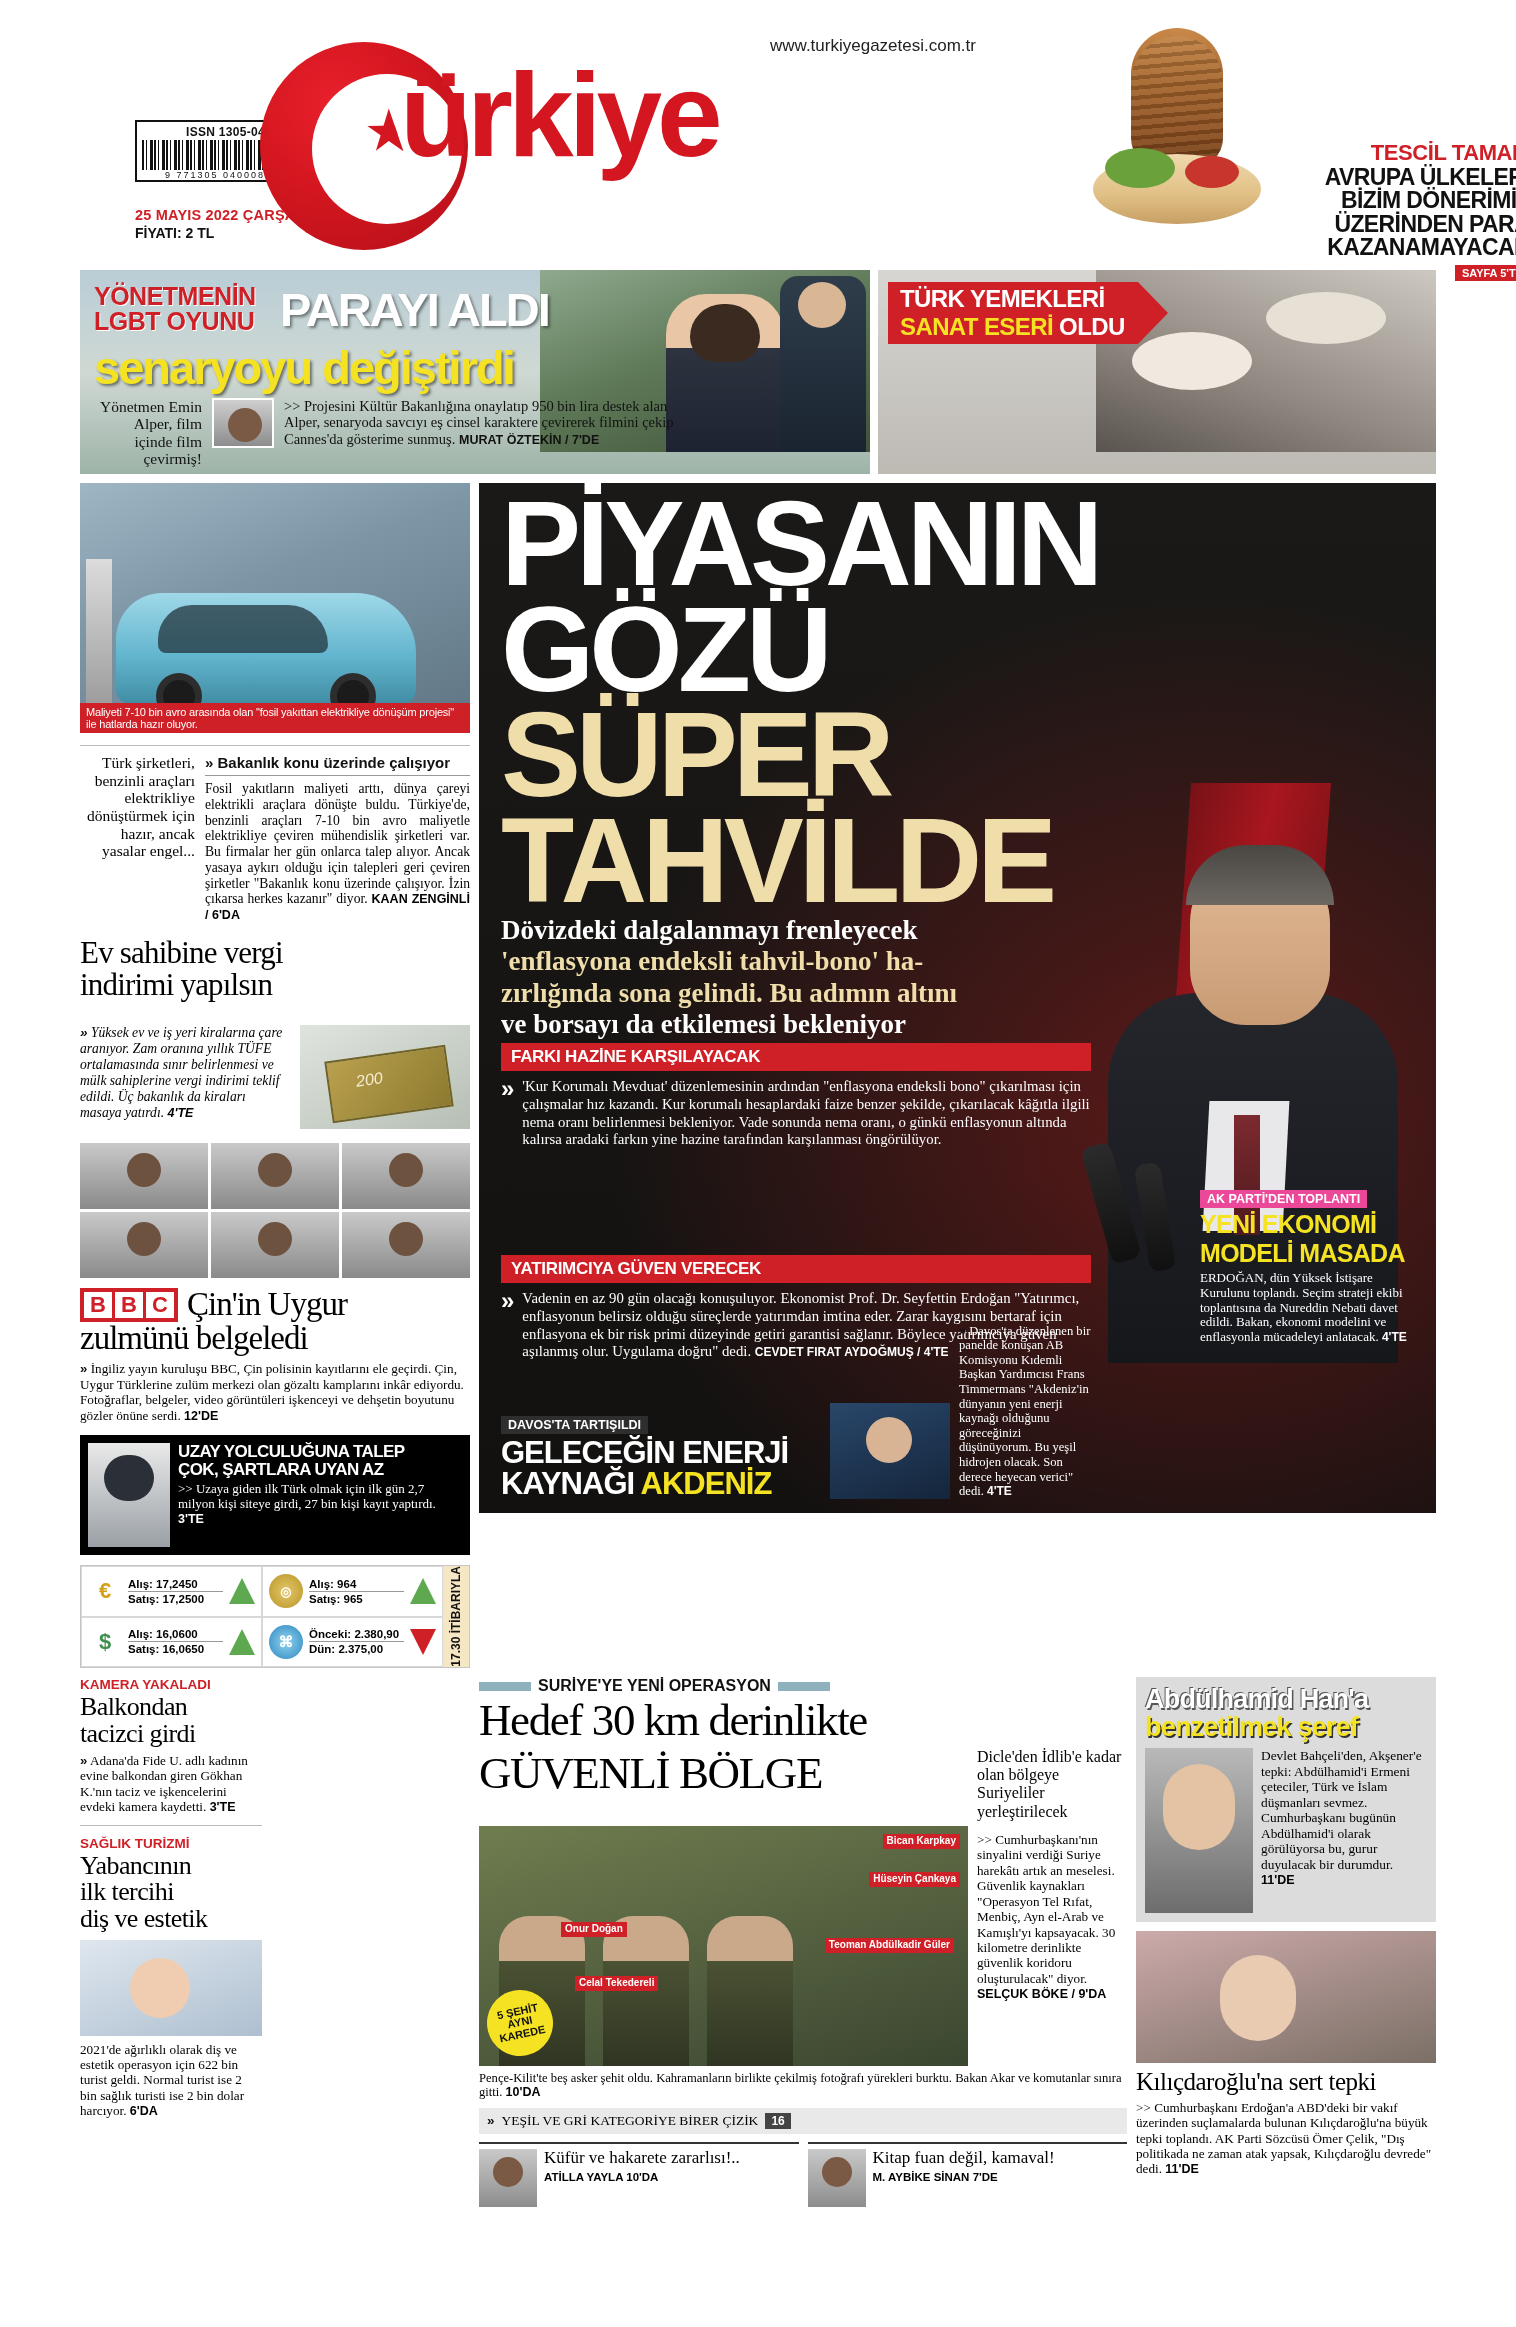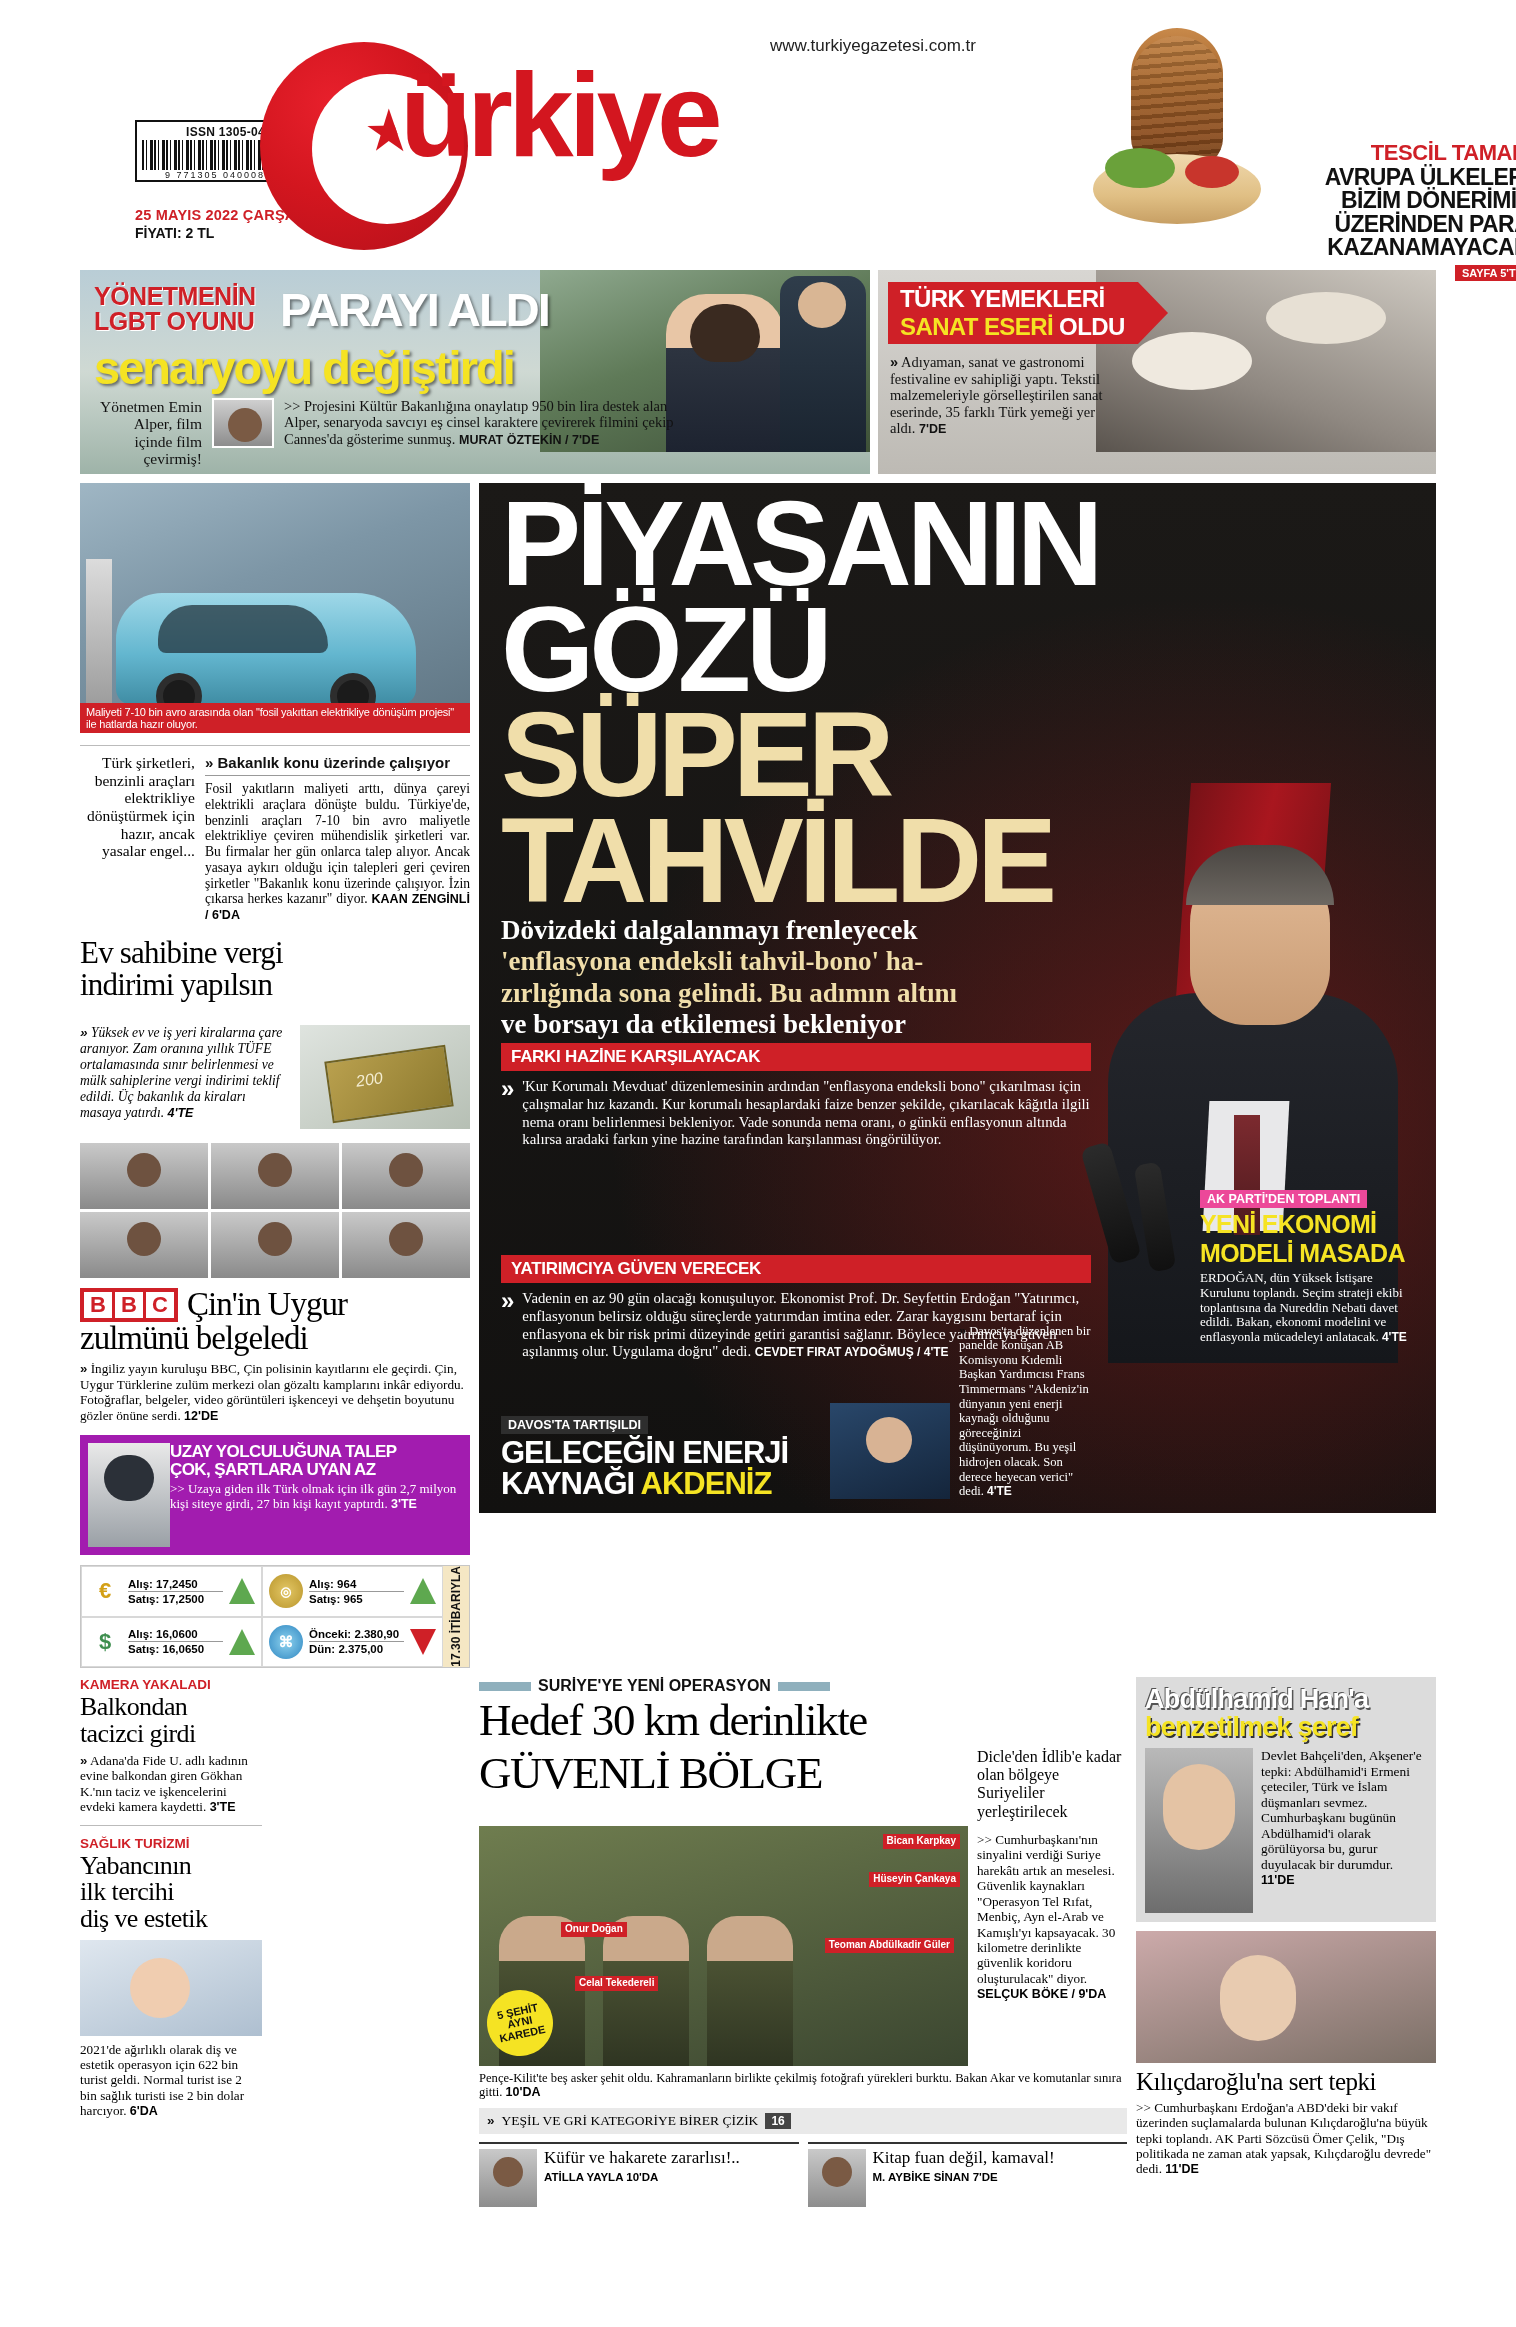--- a/index.html
+++ b/index.html
@@ -136,21 +136,21 @@
   
   .mugs { display:grid; grid-template-columns:repeat(3,1fr); gap:3px; margin-top:14px; }
   .mug { height:66px; background:linear-gradient(180deg,#c9c9c9,#8a8a8a); position:relative; }
   .mug:after{content:"";position:absolute;left:50%;top:10px;margin-left:-17px;width:34px;height:34px;border-radius:50%;background:#6e5240;}
   .bbc-row { display:flex; align-items:flex-start; gap:9px; margin-top:10px; }
   .bbc-logo { display:flex; gap:3px; background:#cf2027; padding:4px; }
   .bbc-logo span { background:#fff; color:#cf2027; font-family:"Liberation Sans", sans-serif; font-weight:bold;
      font-size:22px; width:28px; text-align:center; }
   .bbc-h { font-size:33px; line-height:1.0; letter-spacing:-1px; }
 
-  .uzay { background:#a21caf; margin-top:12px; padding:8px; display:flex; gap:0; }
+  .uzay { background:#000000; margin-top:12px; padding:8px; display:flex; gap:8px; }
   .uzay-img { width:82px; height:104px; background:linear-gradient(180deg,#e9e9e9,#9aa0a6); position:relative;}
   .uzay-img:after{content:"";position:absolute;left:16px;top:12px;width:50px;height:46px;border-radius:24px;background:#2b3038;}
   .uzay-tx { flex:1; color:#fff; }
   .uzay-h { font-family:"Liberation Sans", sans-serif; font-weight:bold; font-size:17px; line-height:1.02; letter-spacing:-.6px;}
   .uzay-b { font-size:13px; line-height:1.14; margin-top:4px; }
 
   .rates { margin-top:10px; border:1px solid #c6c6c6; display:flex; }
   .rates-grid { flex:1; display:grid; grid-template-columns:1fr 1fr; }
   .rcell { display:flex; align-items:center; gap:6px; padding:7px 6px; border:1px solid #d8d8d8; }
   .rico { width:34px; height:34px; border-radius:50%; display:flex; align-items:center; justify-content:center;
@@ -344,25 +344,20 @@
 
     <div class="ban ban-right">
       <div class="br-food"></div>
       <div class="arrowband">
         <div class="ab1">TÜRK YEMEKLERİ</div>
         <div class="ab2">
           <span class="y">SANAT ESERİ</span>
           <span class="w">OLDU</span>
         </div>
       </div>
-      <div class="br-text">
-        <span class="qm">»</span>
-        <span>Adıyaman, sanat ve gastronomi festivaline ev sahipliği yaptı. Tekstil malzemeleriyle görselleştirilen sanat eserinde, 35 farklı Türk yemeği yer aldı.</span>
-        <span class="byline">7'DE</span>
-      </div>
     </div>
   </div>
 
   <div class="mid">
 
     <div class="col-left">
 
       <div class="ev-photo">
         <div class="ev-post"></div>
         <div class="ev-car">

